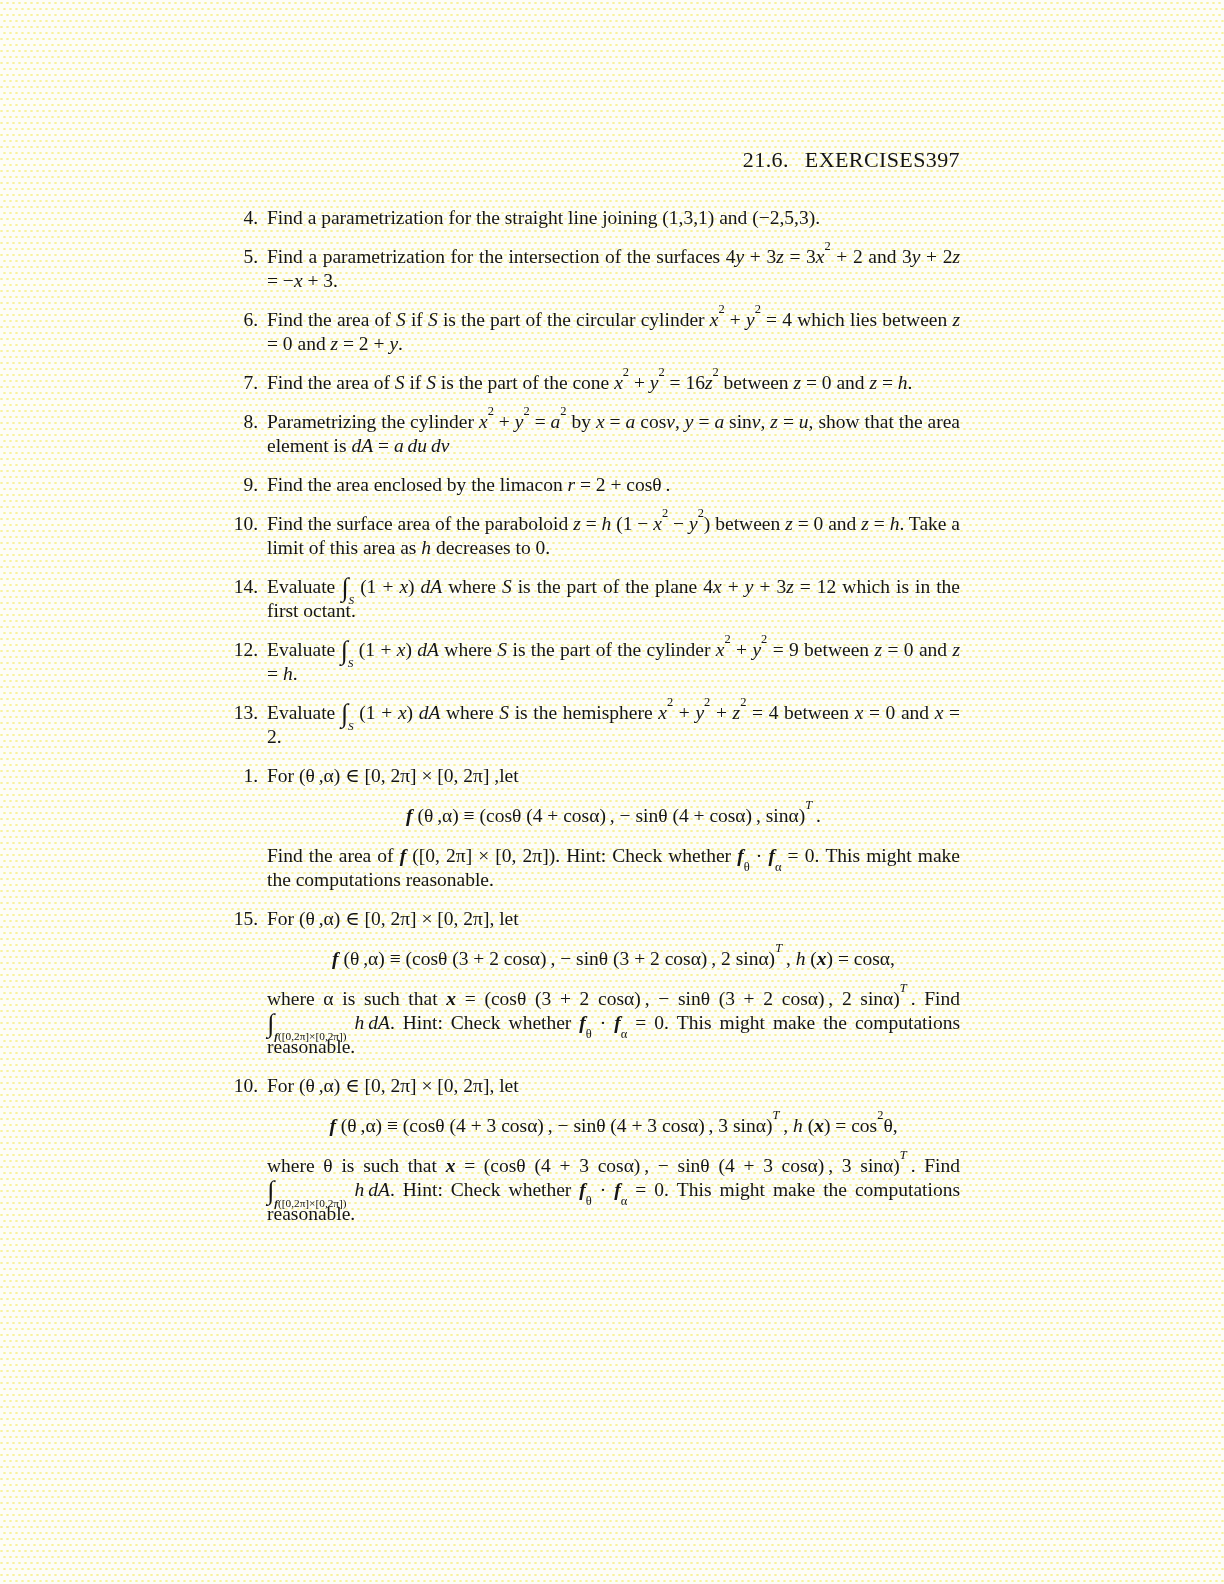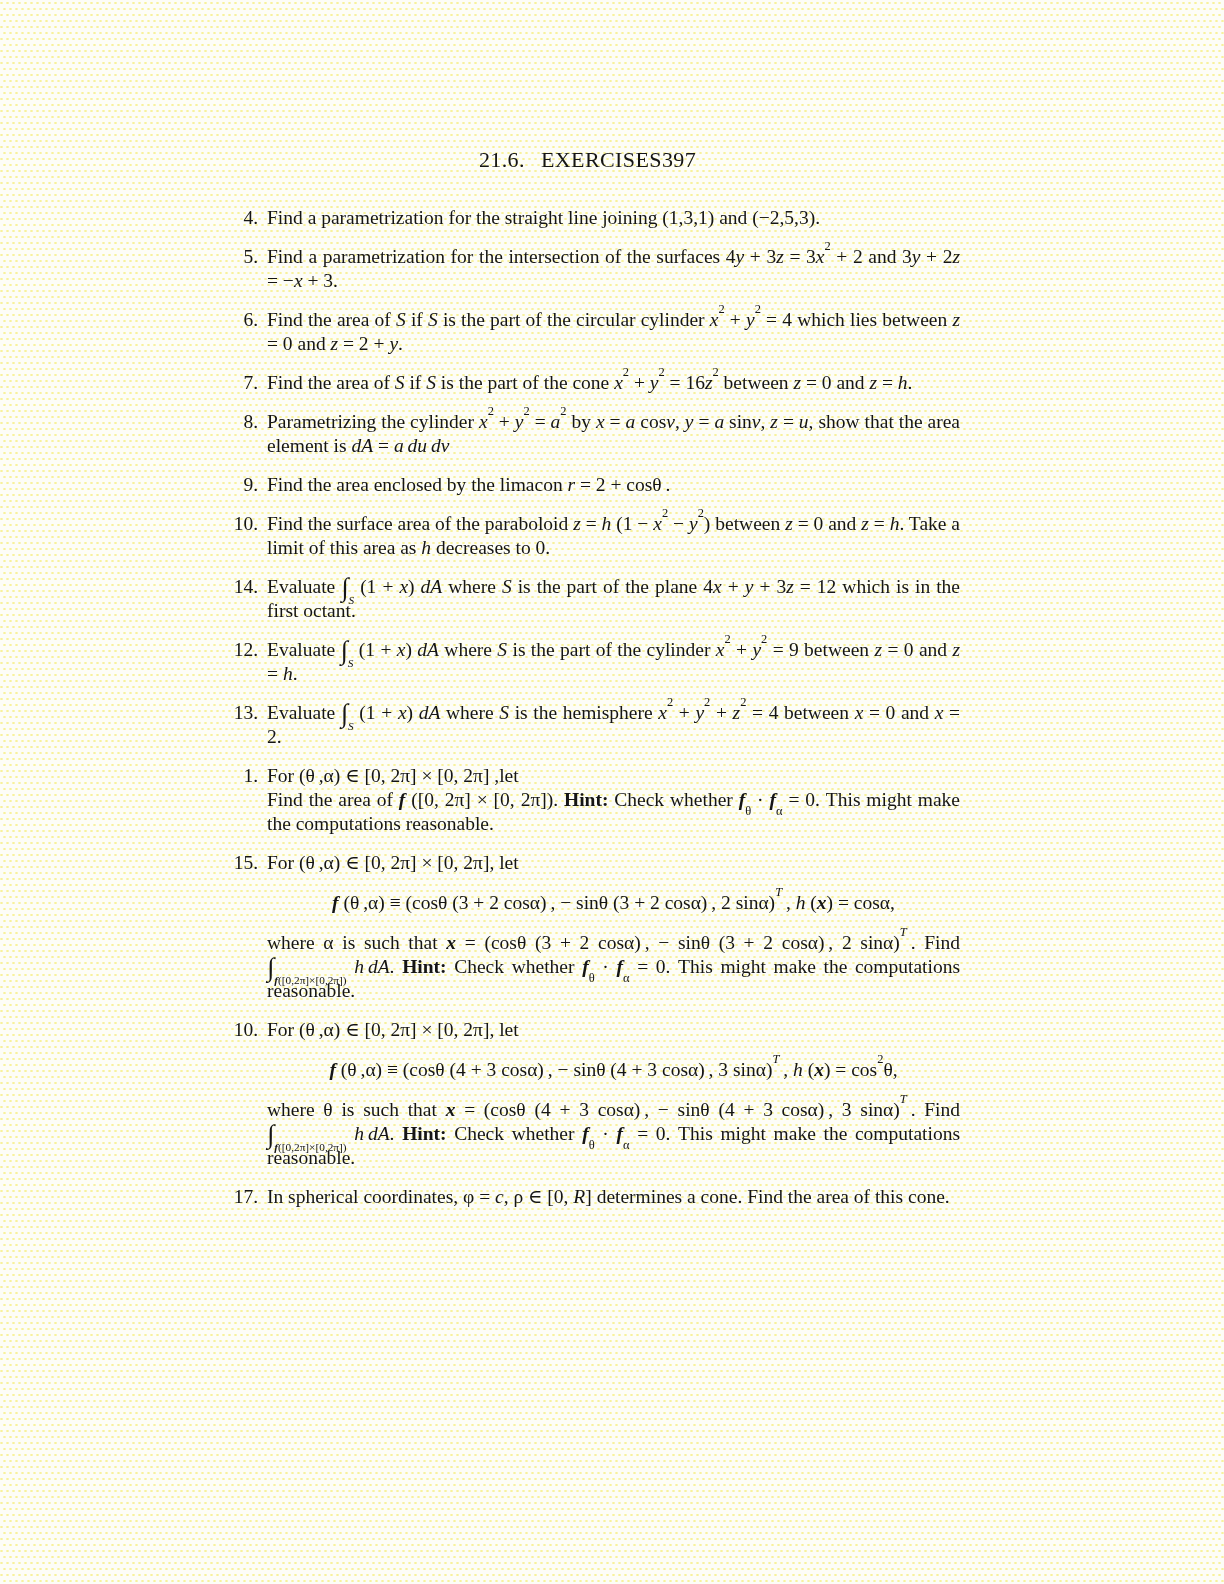--- a/index.html
+++ b/index.html
@@ -17,42 +17,42 @@
     width:1224px; height:1584px;
     background-color: var(--bg);
     background-image:
       radial-gradient(circle at 1.5px 3px, var(--dot) 0.9px, transparent 1.5px),
       radial-gradient(circle at 4.5px 9px, var(--dot) 0.9px, transparent 1.5px);
     background-size: 6px 12px;
     padding: 148px 264px 0 215px;
     overflow: hidden;
   }
   .page-header{
-    display:flex; justify-content:center; align-items:baseline;
+    display:flex; justify-content:flex-end; align-items:baseline;
     font-size:22px; line-height:24px; letter-spacing:0.4px;
     margin-bottom:34px;
   }
   .header-left .sec-title{ margin-left:16px; }
   .exercise{
     position:relative;
     padding-left:52px;
     font-size:19.5px; line-height:24px;
     margin-bottom:15px;
   }
   .exercise .num{
     position:absolute; left:0; top:0; width:43px; text-align:right;
   }
   .exercise p{ text-align:justify; }
   .exercise .equation{
     text-align:center;
     margin:15px 0 15px;
     line-height:26px;
   }
   i{ font-style:italic; }
-  b{ font-weight:bold; }
+  b{ font-weight:normal; }
   .bi{ font-style:italic; font-weight:bold; }
   sup,sub{ line-height:0; font-size:64%; font-style:inherit; }
   sup{ position:relative; top:-0.45em; }
   sub{ position:relative; top:0.33em; }
   .big{ font-size:135%; line-height:0; position:relative; top:0.1em; }
   .big + sub{ top:0.55em; font-size:58%; }
 </style>
 </head>
 <body>
 
@@ -142,20 +142,21 @@
     <div class="ex-content">
       <p class="body">Evaluate <span class="big">∫</span><sub><i>S</i></sub> (1 + <i>x</i>) <i>dA</i> where <i>S</i> is the hemisphere <i>x</i><sup>2</sup> + <i>y</i><sup>2</sup> + <i>z</i><sup>2</sup> = 4 between <i>x</i> = 0 and <i>x</i> = 2.</p>
 
     </div>
   </div>
 
   <div class="exercise">
     <span class="num">1.</span>
     <div class="ex-content">
       <p class="body">For (θ ,α) ∈ [0, 2π] × [0, 2π] ,let</p>
+      <div class="equation"><span class="bi">f</span> (θ ,α) ≡ (cosθ (4 + cosα) , − sinθ (4 + cosα) , sinα)<sup><i>T</i></sup> .</div>
       <p class="after">Find the area of <span class="bi">f</span> ([0, 2π] × [0, 2π]). <b>Hint:</b> Check whether <span class="bi">f</span><sub>θ</sub> · <span class="bi">f</span><sub>α</sub> = 0. This might make the computations reasonable.</p>
     </div>
   </div>
 
   <div class="exercise">
     <span class="num">15.</span>
     <div class="ex-content">
       <p class="body">For (θ ,α) ∈ [0, 2π] × [0, 2π], let</p>
       <div class="equation"><span class="bi">f</span> (θ ,α) ≡ (cosθ (3 + 2 cosα) , − sinθ (3 + 2 cosα) , 2 sinα)<sup><i>T</i></sup> , <i>h</i> (<span class="bi">x</span>) = cosα,</div>
       <p class="after">where α is such that <span class="bi">x</span> = (cosθ (3 + 2 cosα) , − sinθ (3 + 2 cosα) , 2 sinα)<sup><i>T</i></sup> . Find <span class="big">∫</span><sub><span class="bi">f</span>([0,2π]×[0,2π])</sub> <i>h dA</i>. <b>Hint:</b> Check whether <span class="bi">f</span><sub>θ</sub> · <span class="bi">f</span><sub>α</sub> = 0. This might make the computations reasonable.</p>
@@ -164,21 +165,14 @@
 
   <div class="exercise">
     <span class="num">10.</span>
     <div class="ex-content">
       <p class="body">For (θ ,α) ∈ [0, 2π] × [0, 2π], let</p>
       <div class="equation"><span class="bi">f</span> (θ ,α) ≡ (cosθ (4 + 3 cosα) , − sinθ (4 + 3 cosα) , 3 sinα)<sup><i>T</i></sup> , <i>h</i> (<span class="bi">x</span>) = cos<sup>2</sup>θ,</div>
       <p class="after">where θ is such that <span class="bi">x</span> = (cosθ (4 + 3 cosα) , − sinθ (4 + 3 cosα) , 3 sinα)<sup><i>T</i></sup> . Find <span class="big">∫</span><sub><span class="bi">f</span>([0,2π]×[0,2π])</sub> <i>h dA</i>. <b>Hint:</b> Check whether <span class="bi">f</span><sub>θ</sub> · <span class="bi">f</span><sub>α</sub> = 0. This might make the computations reasonable.</p>
     </div>
   </div>
 
-  <div class="exercise">
-    <span class="num">17.</span>
-    <div class="ex-content">
-      <p class="body">In spherical coordinates, φ = <i>c</i>, ρ ∈ [0, <i>R</i>] determines a cone. Find the area of this cone.</p>
-
-    </div>
-  </div>
 </main>
 </div>
 
 </body></html>

